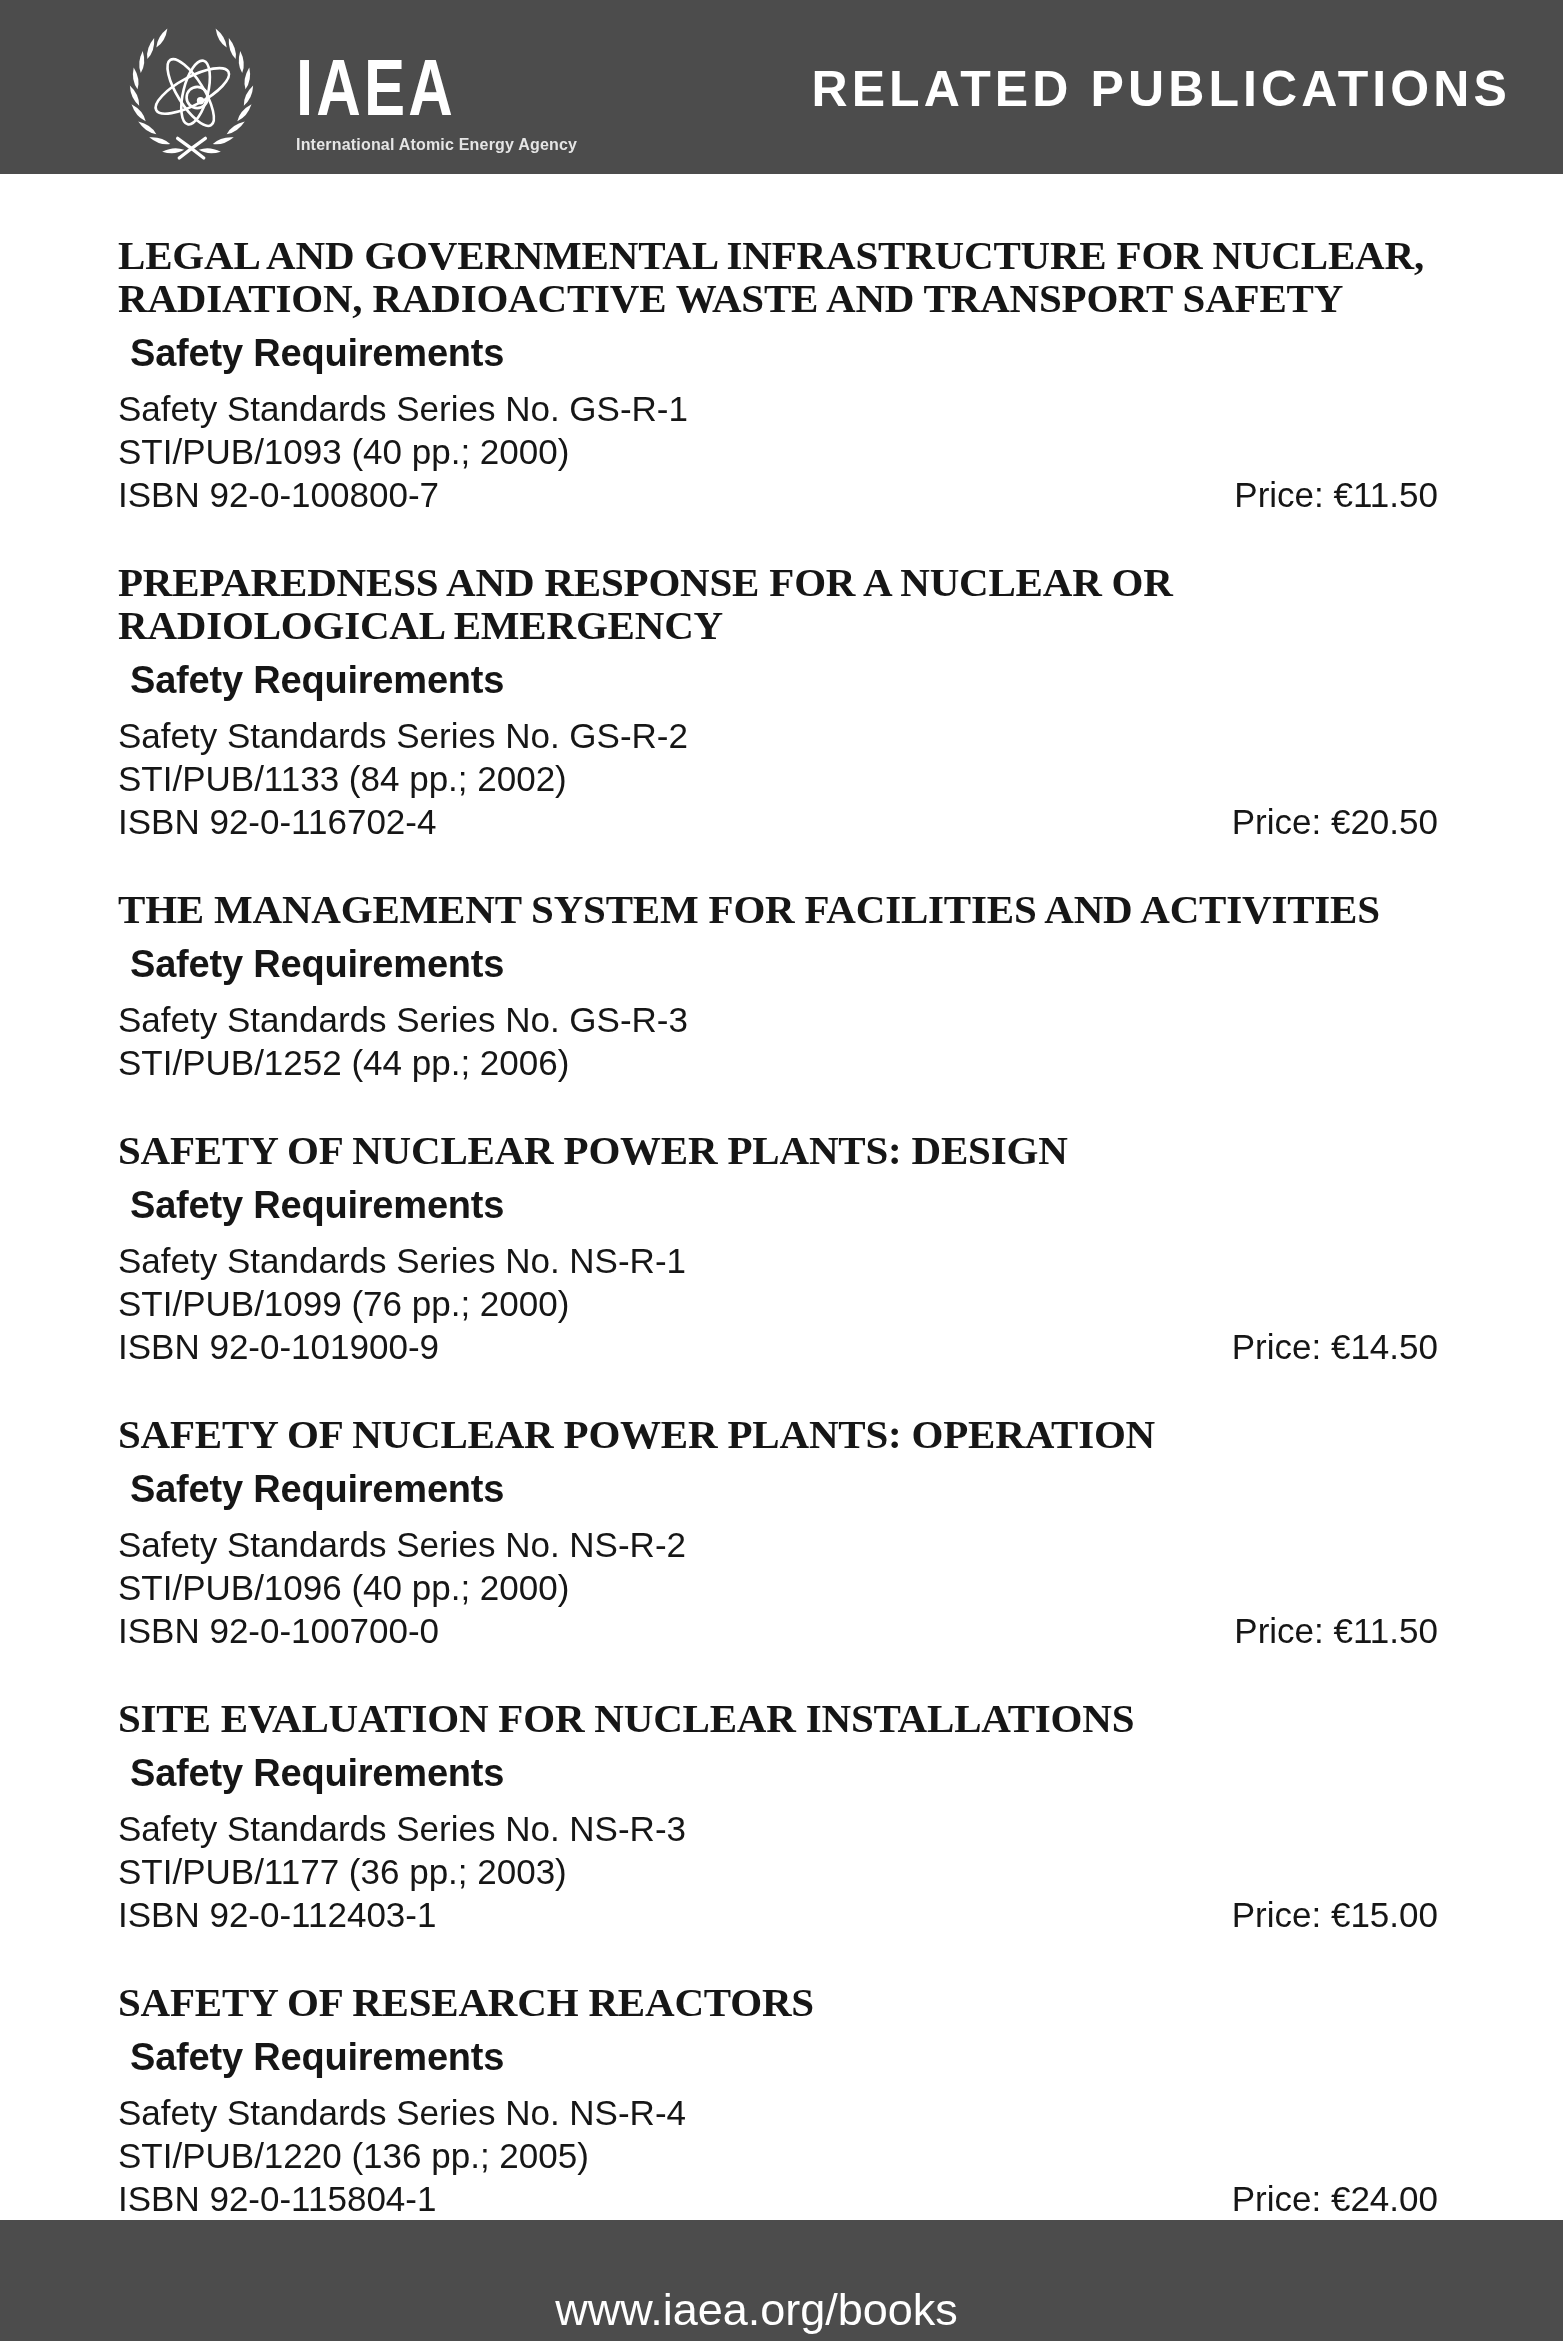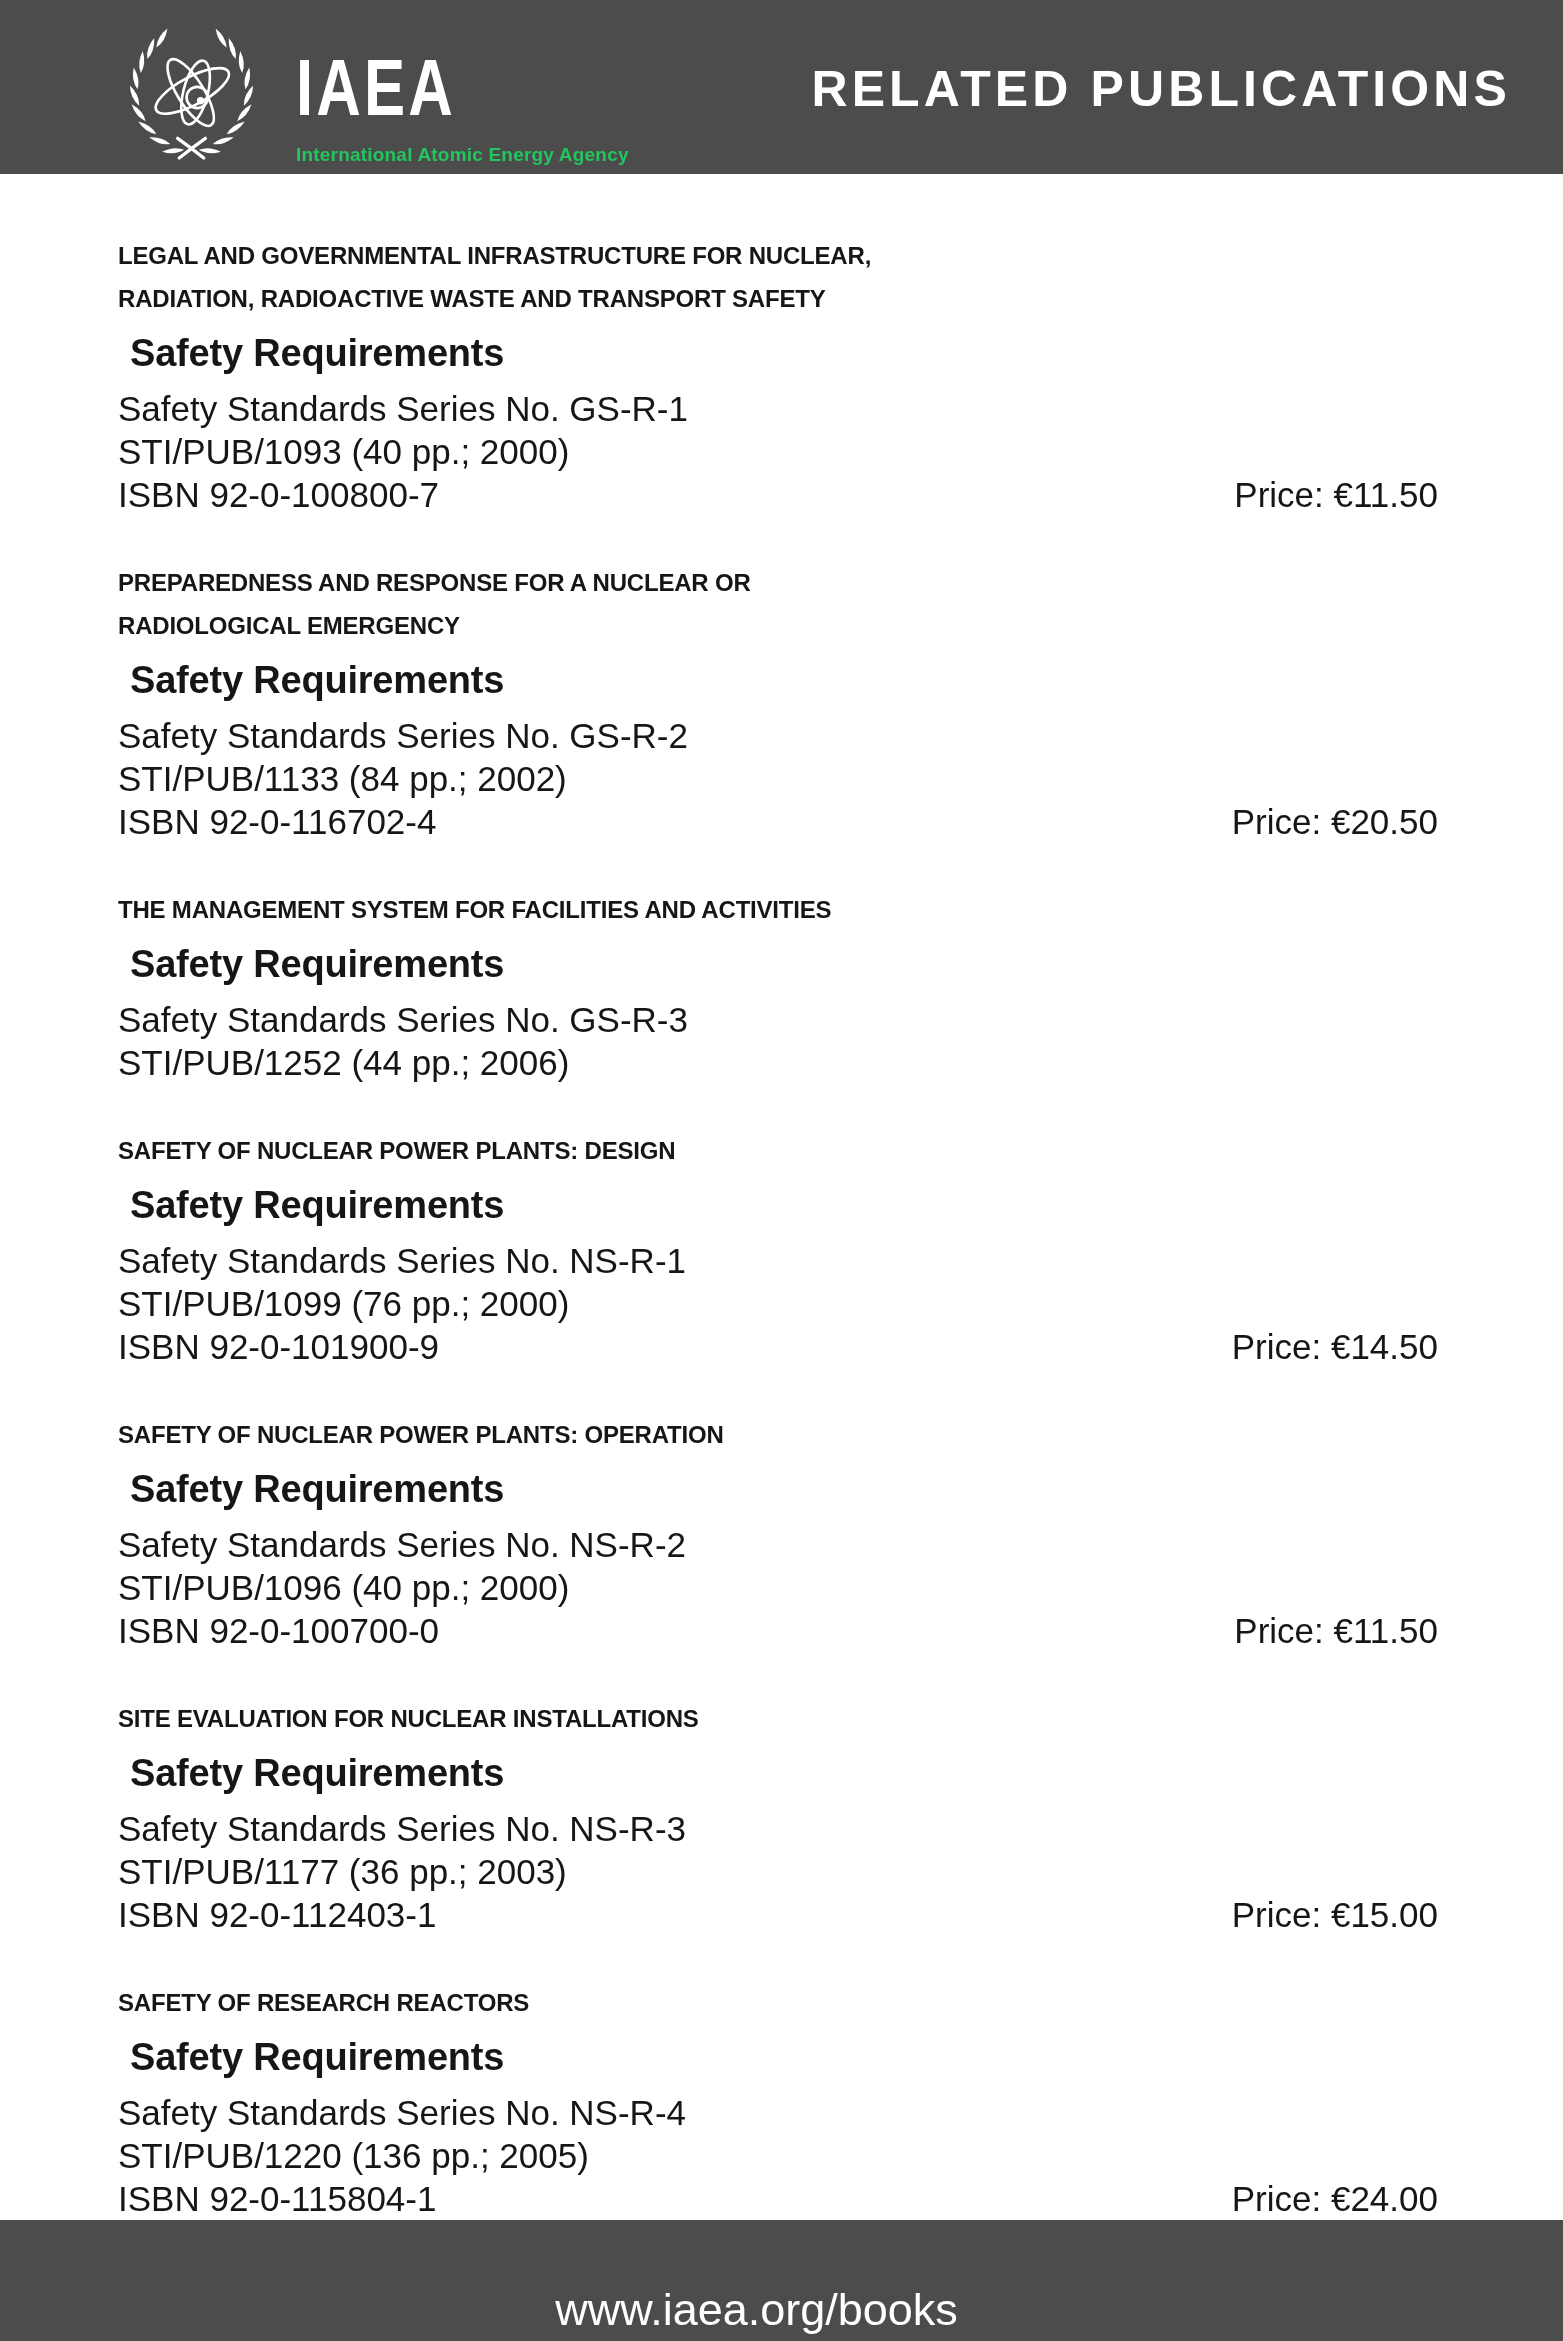--- a/index.html
+++ b/index.html
@@ -39,25 +39,25 @@
     color:#fff;
     font-weight:700;
     font-size:79px;
     line-height:1;
     letter-spacing:4.1px;
     transform:scaleX(0.78);
     transform-origin:left center;
     white-space:nowrap;
   }
   .logo-subtitle{
-    color:#22c55e;
-    font-weight:700;
-    font-size:19px;
+    color:#e5e5e5;
+    font-weight:700;
+    font-size:16px;
     line-height:1;
-    margin-top:18px;
+    margin-top:10px;
     letter-spacing:0.2px;
     white-space:nowrap;
   }
   .header-title{
     position:absolute;
     right:53px;
     top:60px;
     color:#fff;
     font-size:50px;
     font-weight:700;
@@ -66,25 +66,26 @@
   }
 
   
   .pub-list{
     flex:1 1 auto;
     padding:60px 126px 0 118px;
   }
   .pub + .pub{margin-top:45px;}
   .pub-title{
     margin:0;
-    font-size:24px;
+    font-size:41px;
     line-height:43px;
     font-weight:700;
     white-space:pre-line;
     letter-spacing:-0.2px;
+    font-family:Liberation Serif, serif;
   }
   .pub-category{
     margin:12px;
     font-size:38px;
     line-height:43px;
     font-weight:700;
     letter-spacing:-0.2px;
   }
   .pub-line{
     margin:0;

